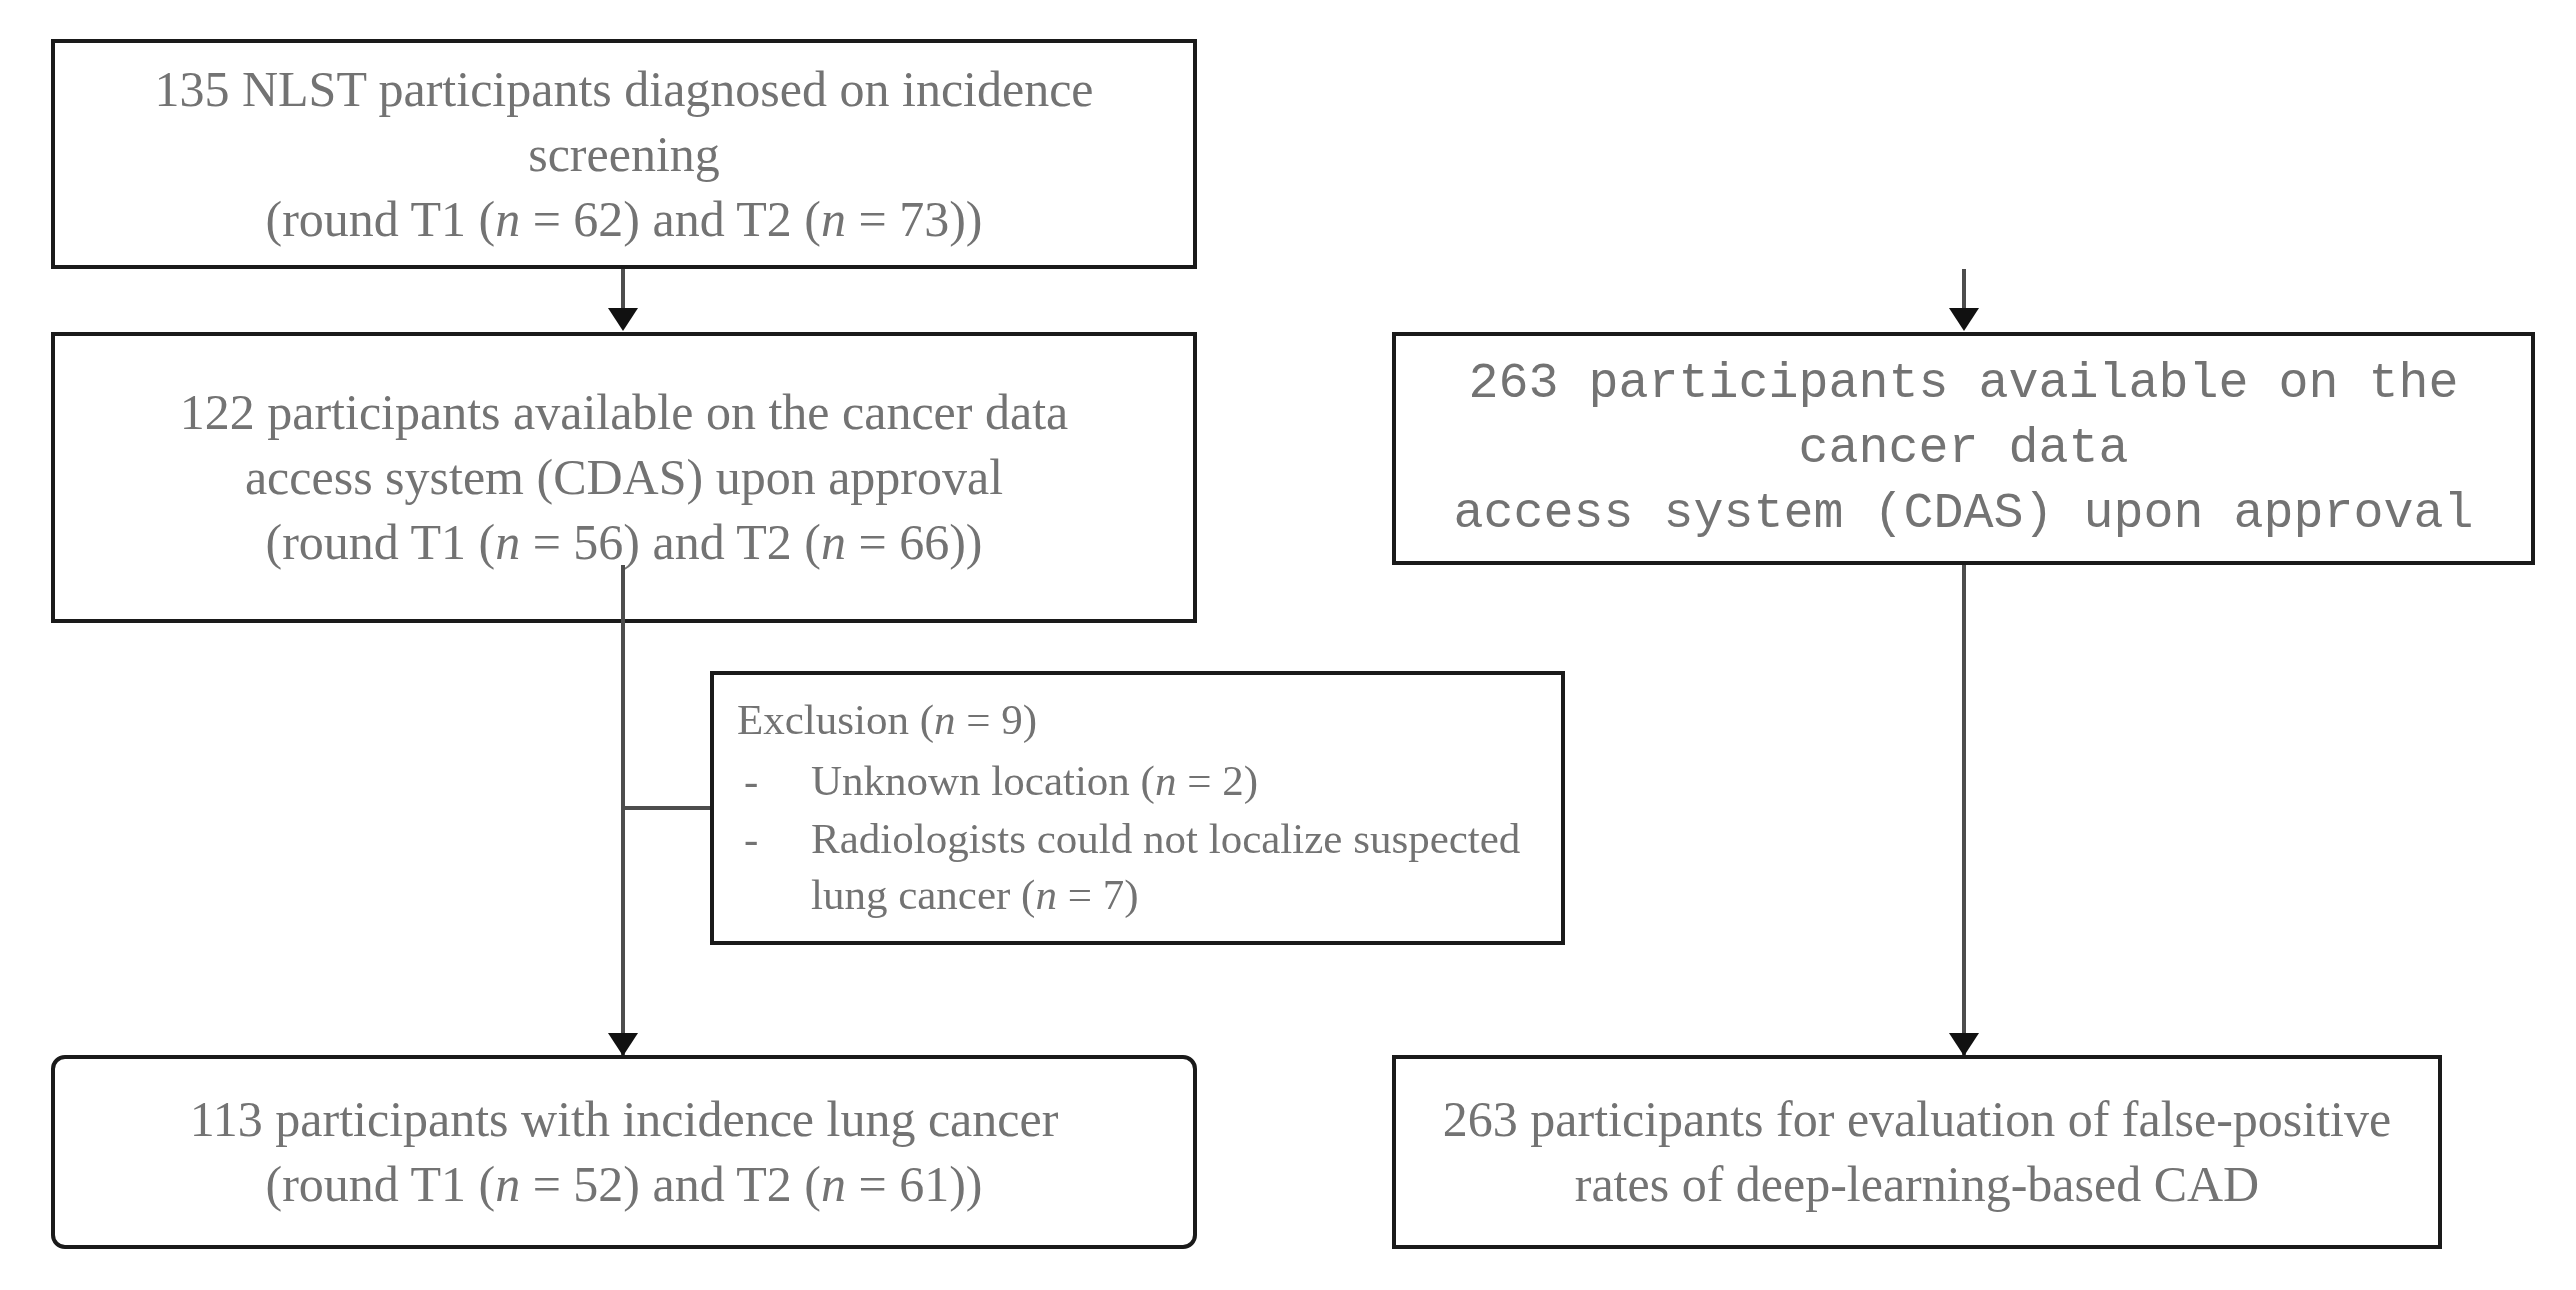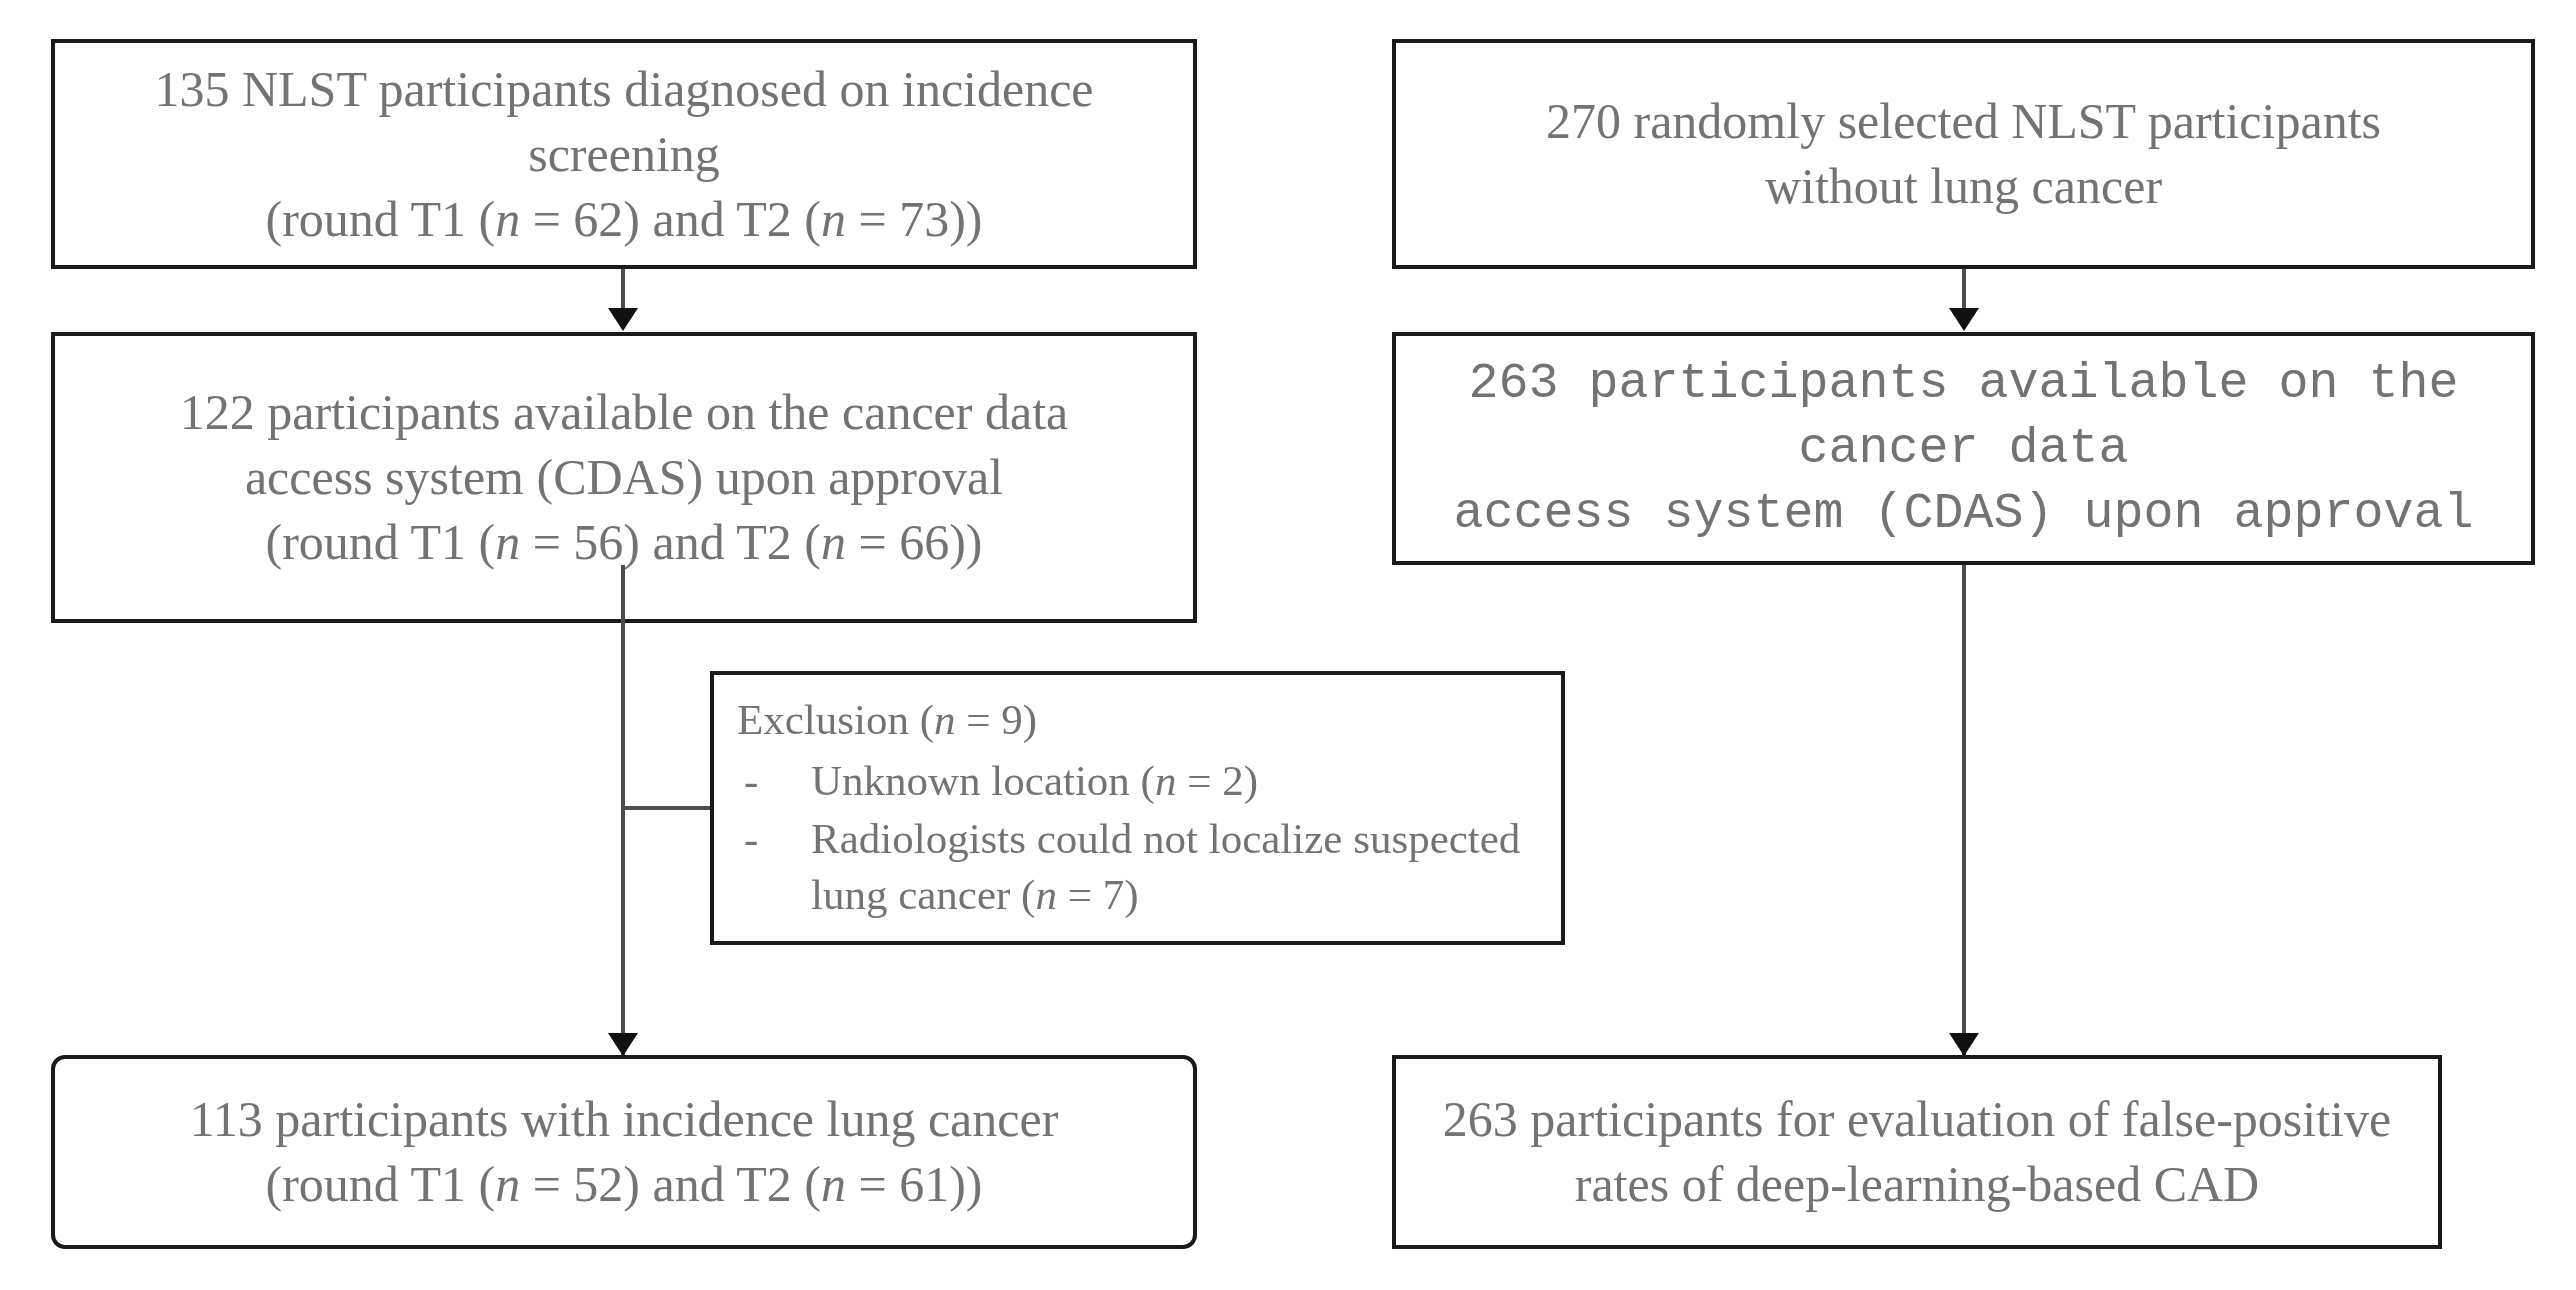--- a/index.html
+++ b/index.html
@@ -98,26 +98,20 @@
 <div id="canvas">
 
   <div class="flow-box" style="left:51px; top:39px; width:1146px; height:230px;">
     <span class="box-text">
       <span>135 NLST participants diagnosed on incidence</span><br>
       <span>screening</span><br>
       <span><span>(round T1 (</span><em class="n">n</em><span> = 62) and T2 (</span><em class="n">n</em><span> = 73))</span></span>
     </span>
   </div>
 
-  <div class="flow-box" style="left:1392px; top:39px; width:1143px; height:230px;">
-    <span class="box-text">
-      <span>270 randomly selected NLST participants</span><br>
-      <span>without lung cancer</span>
-    </span>
-  </div>
 
   <div class="vline" style="left:621px; top:269px; height:41px;"></div>
   <div class="arrow-head" style="left:608px; top:308px;"></div>
 
   <div class="vline" style="left:1962px; top:269px; height:41px;"></div>
   <div class="arrow-head" style="left:1949px; top:308px;"></div>
 
   <div class="flow-box" style="left:51px; top:332px; width:1146px; height:291px;">
     <span class="box-text">
       <span>122 participants available on the cancer data</span><br>

